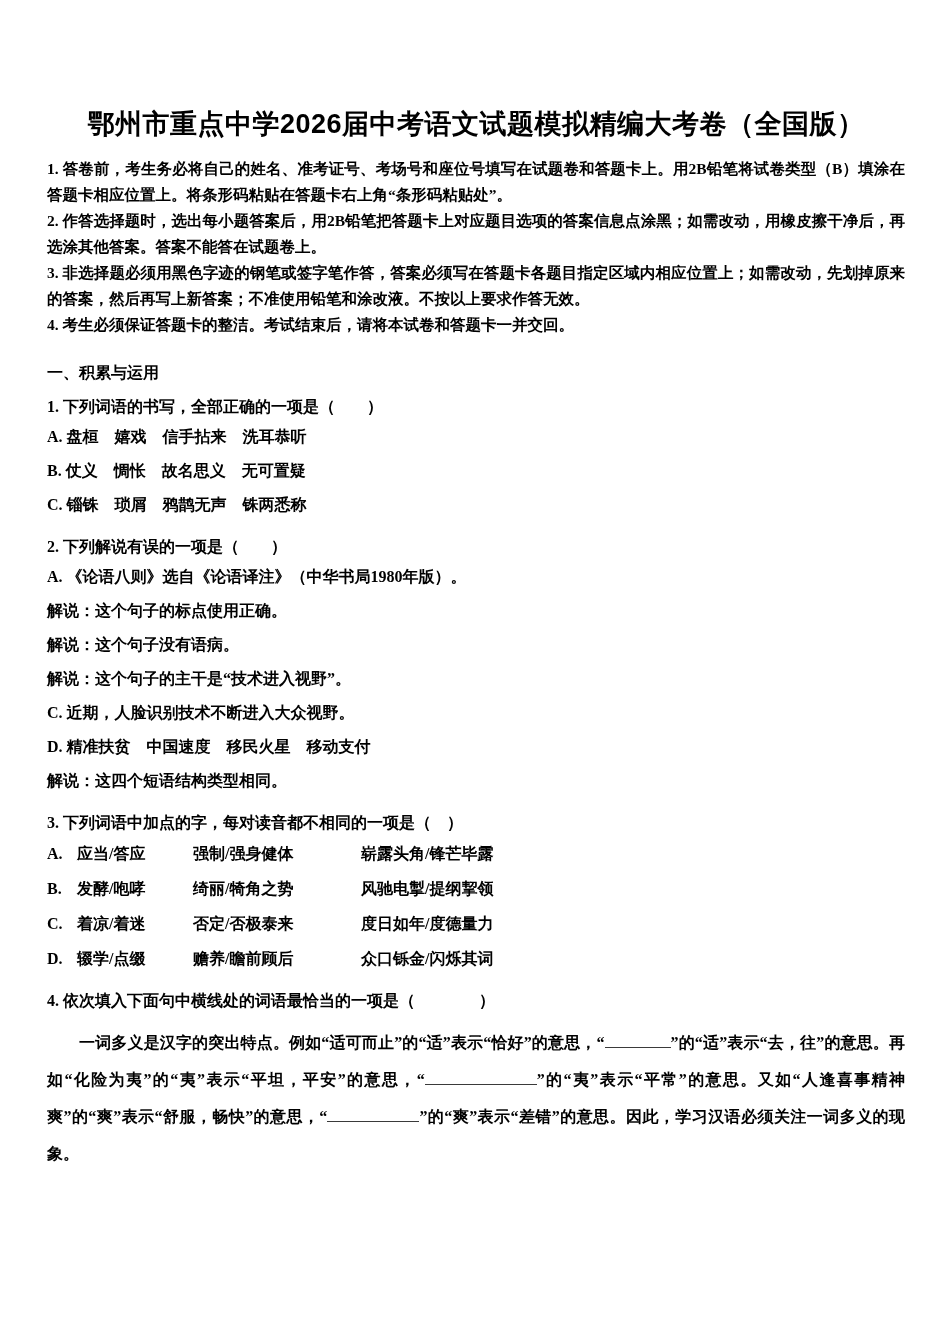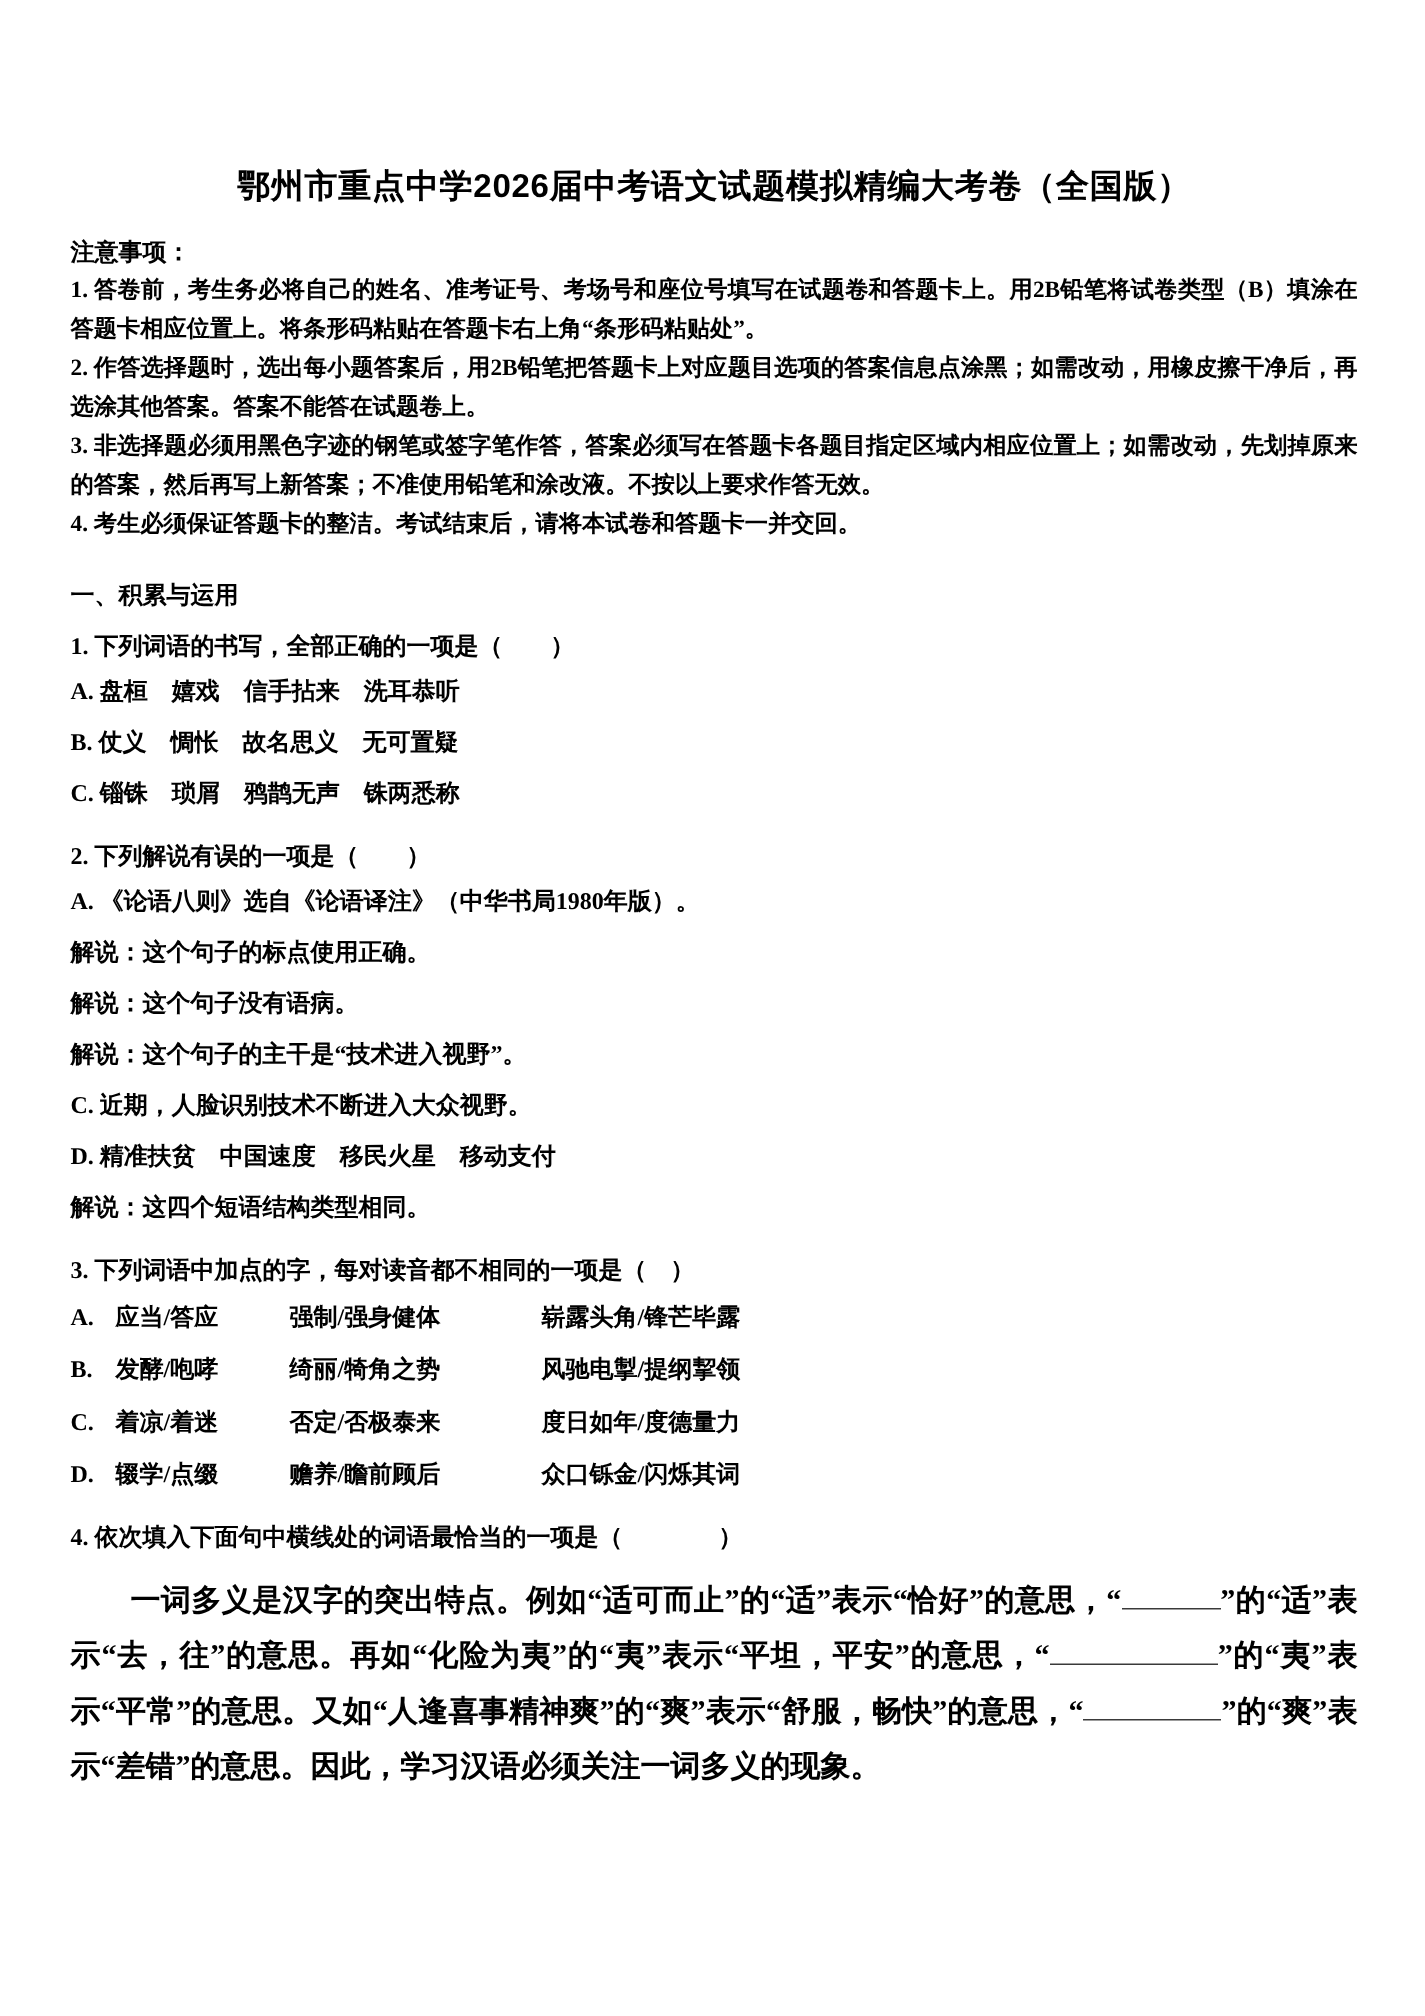--- a/index.html
+++ b/index.html
@@ -8,21 +8,21 @@
     width:950px; min-height:1344px;
     box-sizing:border-box;
     padding:110px 45px 60px 47px;
     background:#fff;
     color:#000;
     font-family:"Liberation Serif", serif;
     font-weight:bold;
   }
   .title {
     font-family:"Liberation Sans", sans-serif;
-    font-size:22px; font-weight:bold;
+    font-size:27px; font-weight:bold;
     text-align:center;
     margin:0 0 18px 0;
     line-height:28px;
     letter-spacing:0.5px;
   }
   .note-head { font-size:16px; line-height:25px; margin:0; }
   .note { font-size:15.5px; line-height:26px; margin:0; text-align:justify; }
   .section-head {
     font-family:"Liberation Sans", sans-serif;
     font-size:16px; font-weight:bold;
@@ -30,21 +30,21 @@
   }
   .stem { font-size:16px; line-height:26px; margin:8px 0 0 0; }
   .stem-gap { margin-top:12px; }
   .opt { font-size:16px; line-height:34px; margin:0; }
   .q3row { display:flex; font-size:16px; line-height:35px; }
   .q3row .lbl { width:30px; flex:none; }
   .q3row .c1 { width:116px; flex:none; }
   .q3row .c2 { width:168px; flex:none; }
   .q3row .c3 { flex:1; }
   .para {
-    font-size:20px; line-height:37px;
+    font-size:16px; line-height:37px;
     margin:10px 0 0 0;
     text-align:justify; text-indent:2em;
   }
   .blank {
     display:inline-block;
     height:13px;
     border-bottom:1.6px solid #3a3a3a;
     vertical-align:baseline;
   }
   .blank.w1 { width:66px; }
@@ -52,21 +52,20 @@
   .blank.w3 { width:92px; }
 </style>
 </head>
 <body>
 
 <div class="page">
 
   <h1 class="title">鄂州市重点中学2026届中考语文试题模拟精编大考卷（全国版）</h1>
 
   <div>
-    <p class="note-head">注意事项：</p>
     <p class="note">1. 答卷前，考生务必将自己的姓名、准考证号、考场号和座位号填写在试题卷和答题卡上。用2B铅笔将试卷类型（B）填涂在答题卡相应位置上。将条形码粘贴在答题卡右上角“条形码粘贴处”。</p>
     <p class="note">2. 作答选择题时，选出每小题答案后，用2B铅笔把答题卡上对应题目选项的答案信息点涂黑；如需改动，用橡皮擦干净后，再选涂其他答案。答案不能答在试题卷上。</p>
     <p class="note">3. 非选择题必须用黑色字迹的钢笔或签字笔作答，答案必须写在答题卡各题目指定区域内相应位置上；如需改动，先划掉原来的答案，然后再写上新答案；不准使用铅笔和涂改液。不按以上要求作答无效。</p>
     <p class="note">4. 考生必须保证答题卡的整洁。考试结束后，请将本试卷和答题卡一并交回。</p>
   </div>
 
   <h2 class="section-head">一、积累与运用</h2>
 
   <div>
     <p class="stem">1. 下列词语的书写，全部正确的一项是（　　）</p>

